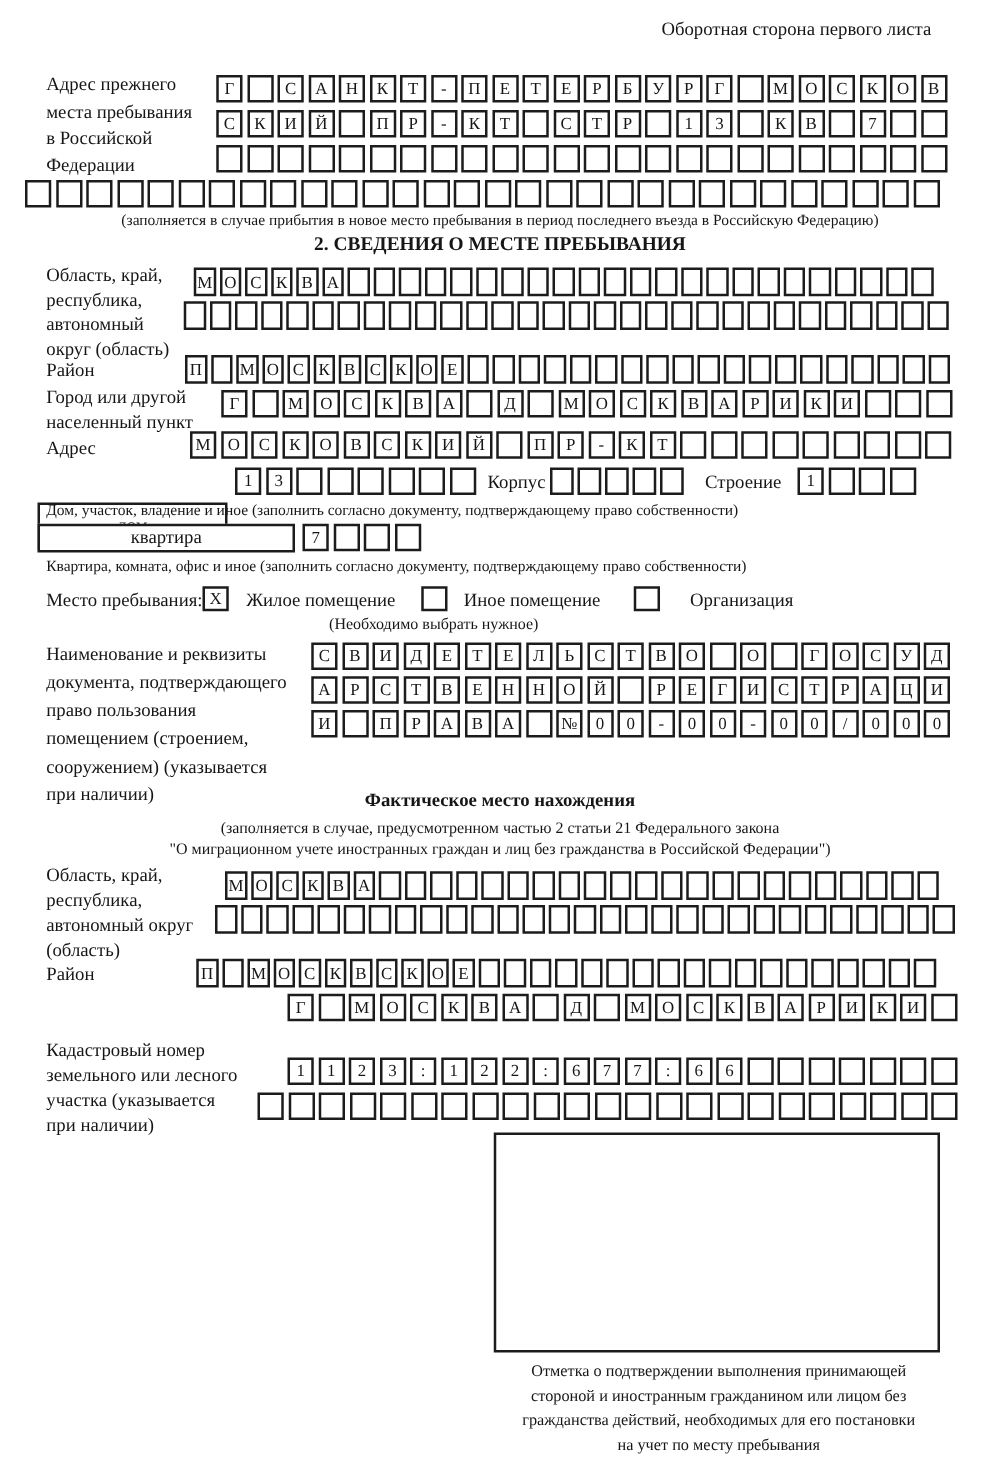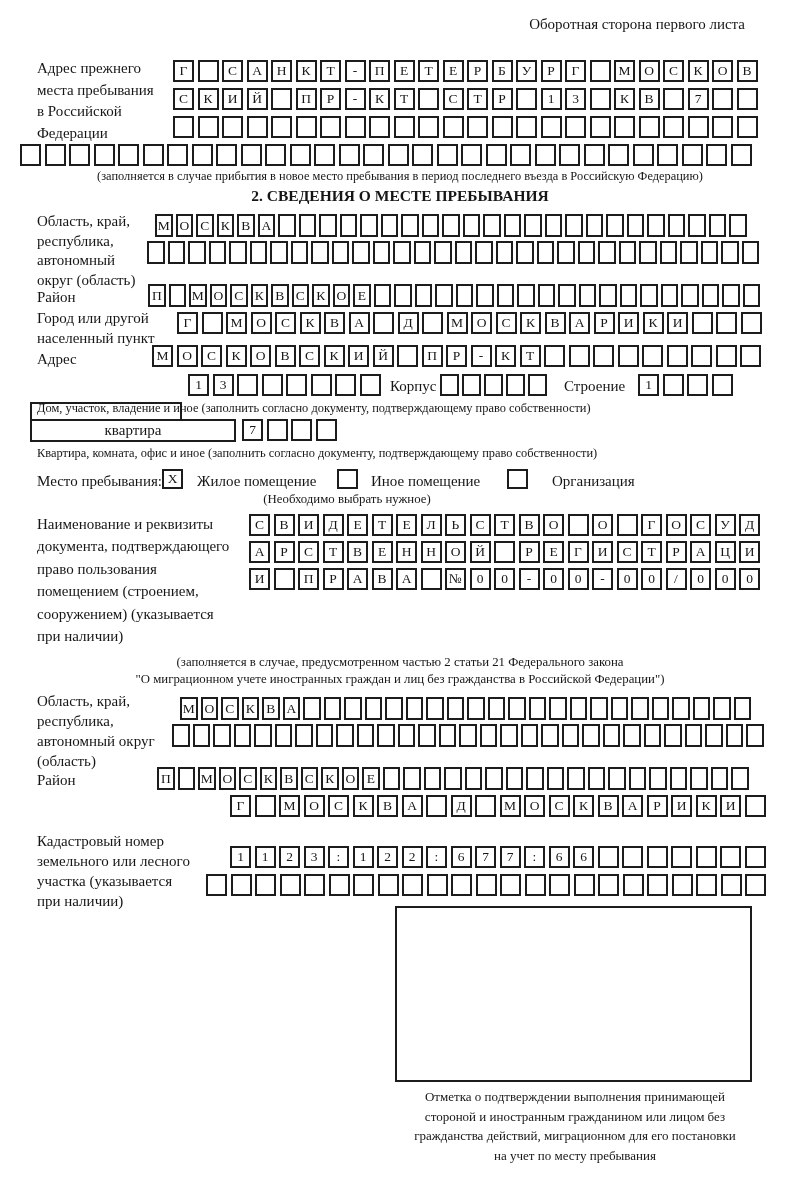--- a/index.html
+++ b/index.html
@@ -436,20 +436,21 @@
       <span class="cell">0</span>
       <span class="cell">-</span>
       <span class="cell">0</span>
       <span class="cell">0</span>
       <span class="cell">/</span>
       <span class="cell">0</span>
       <span class="cell">0</span>
       <span class="cell">0</span>
     </div>
 
+  <div class="ctr title" style="top:633px;font-size:15px;">Фактическое место нахождения</div>
   <div class="ctr sub" style="top:655px;">(заполняется в случае, предусмотренном частью 2 статьи 21 Федерального закона</div>
   <div class="ctr sub" style="top:672px;">"О миграционном учете иностранных граждан и лиц без гражданства в Российской Федерации")</div>
 
   <div class="lbl lh20" style="left:37px;top:691px;">
       <div>Область, край,</div>
       <div>республика,</div>
       <div>автономный округ</div>
       <div>(область)</div>
     </div>
   <div class="cellrow sm" style="left:180px;top:697px;">
@@ -625,17 +626,17 @@
       <span class="cell"></span>
       <span class="cell"></span>
       <span class="cell"></span>
       <span class="cell"></span>
     </div>
 
   <div class="stamp" style="left:395px;top:906px;width:357px;height:176px;"></div>
   <div class="stampcap" style="top:1087px;">
       <div>Отметка о подтверждении выполнения принимающей</div>
       <div>стороной и иностранным гражданином или лицом без</div>
-      <div>гражданства действий, миграционном для его постановки</div>
+      <div>гражданства действий, необходимых для его постановки</div>
       <div>на учет по месту пребывания</div>
     </div>
 
 </div>
 
 </body></html>

